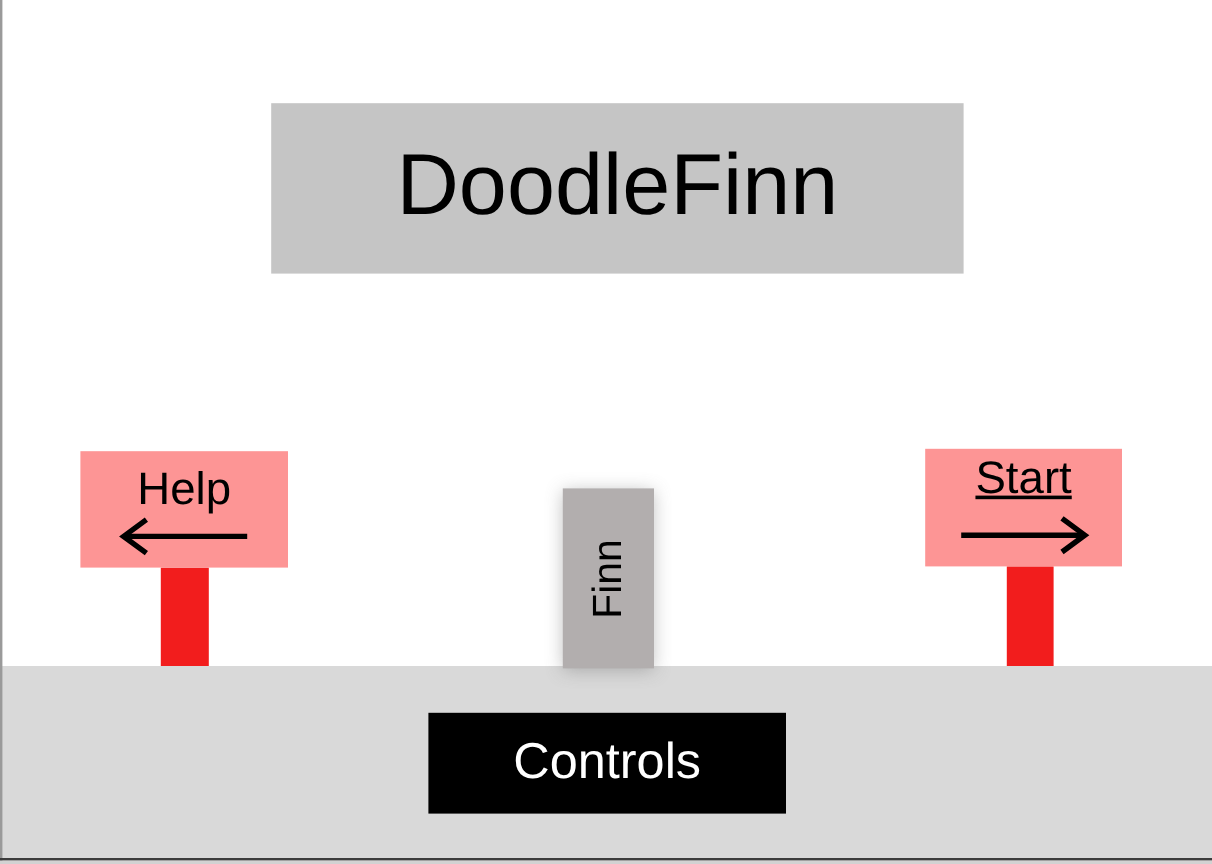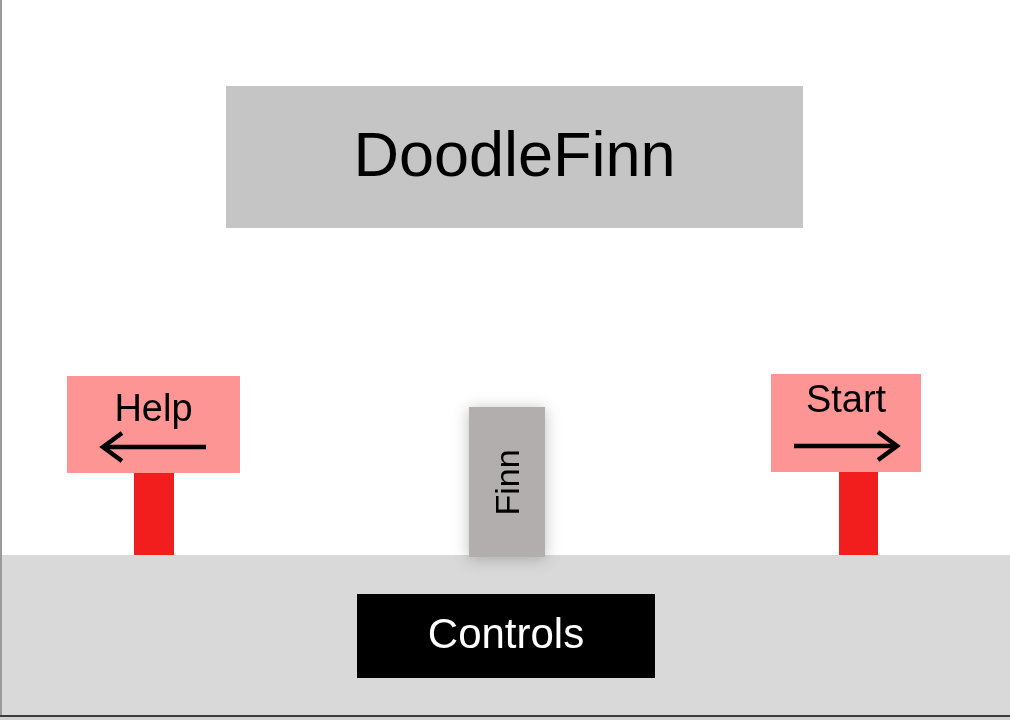--- a/index.html
+++ b/index.html
@@ -25,40 +25,40 @@
   .title-banner {
     position: absolute;
     left: 226px; top: 86px;
     width: 577px; height: 142px;
     background: var(--banner-gray, #c5c5c5);
     display: flex;
     align-items: center;
     justify-content: center;
   }
   .title-banner .title-text {
-    font-size: 63px;
+    font-size: 72px;
     line-height: 1;
     color: var(--text-black, #000);
     white-space: nowrap;
     padding-bottom: 6px;
   }
   .signpost-sign {
     position: absolute;
     background: var(--sign-pink, #fd9595);
     display: flex;
     flex-direction: column;
     align-items: center;
     justify-content: space-between;
     box-sizing: border-box;
     padding: 5px 0 9px 0;
     cursor: pointer;
     z-index: 5;
   }
   .sign-help { left: 67px; top: 376px; width: 173px; height: 97px; justify-content: flex-end; }
-  .sign-start { left: 771px; top: 374px; width: 150px; height: 98px; }
+  .sign-start { left: 771px; top: 374px; width: 164px; height: 98px; text-decoration: underline; }
   .sign-label {
     font-size: 38px;
     line-height: 1.1;
     color: var(--text-black, #000);
     white-space: nowrap;
   }
   .sign-arrow { display: block; }
   .post {
     position: absolute;
     background: var(--post-red, #f21d1d);

